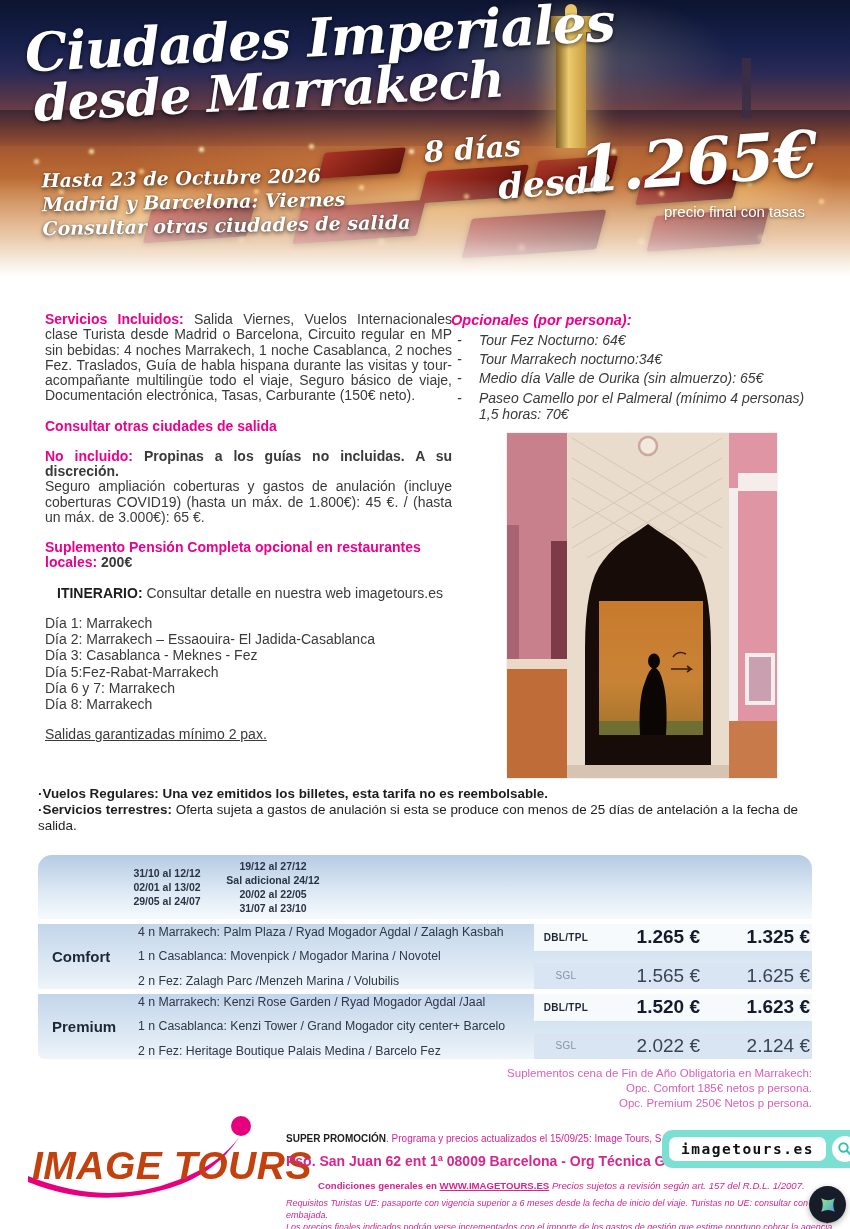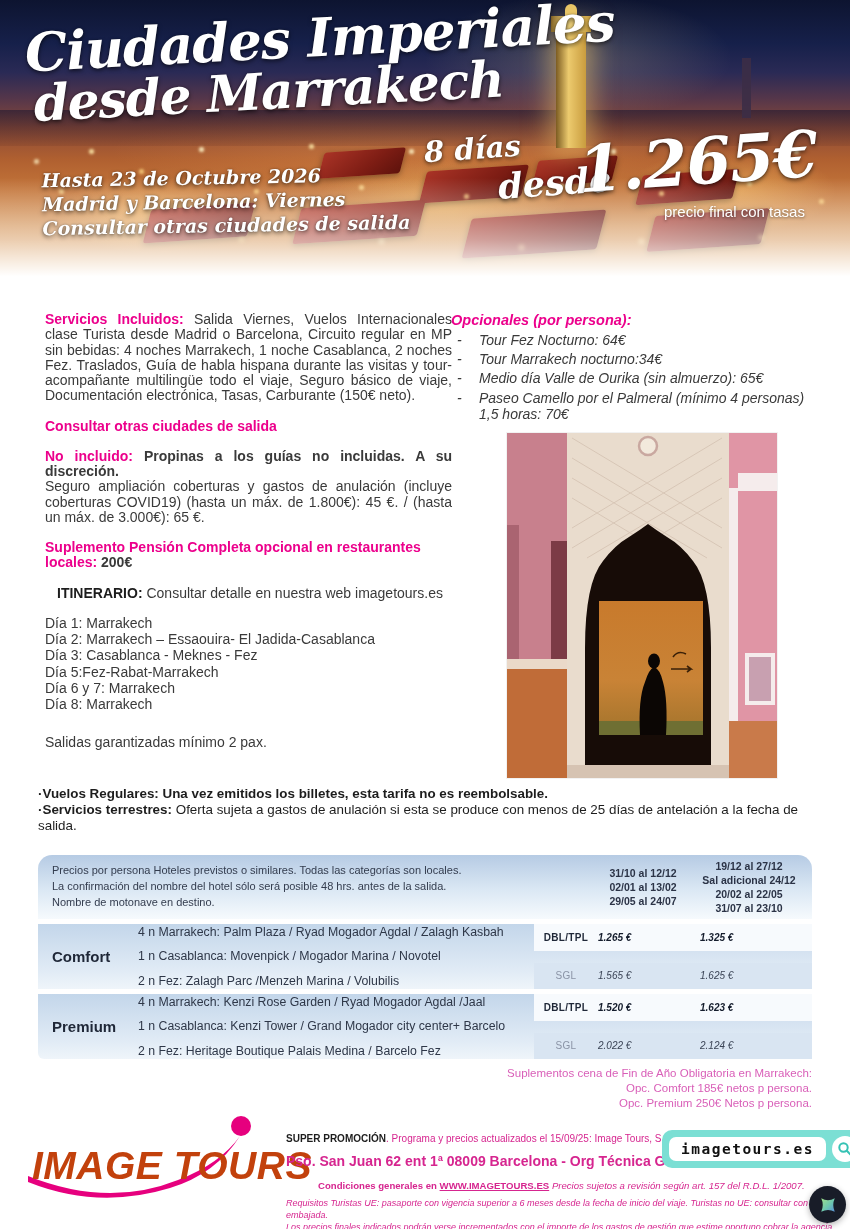--- a/index.html
+++ b/index.html
@@ -94,21 +94,21 @@
   .t-cat{width:100px;display:flex;align-items:center;padding-left:14px;box-sizing:border-box;
     font-weight:bold;font-size:15px;color:#1f2737;}
   .t-hotels{width:396px;display:flex;flex-direction:column;justify-content:space-between;
     font-size:12.3px;line-height:1.32;color:#2e3748;}
   .t-prices{flex:1;display:flex;flex-direction:column;gap:12px;padding:0;}
   .t-prow{flex:1;display:flex;align-items:center;}
   .t-prow.dbl{background:#f7fafd;}
   .t-prow.sgl{background:#d9e5f2;}
   .t-plabel{width:64px;text-align:center;font-size:10px;font-weight:bold;color:#1f2737;letter-spacing:.3px;}
   .t-prow.sgl .t-plabel{color:#8a93a5;font-weight:normal;}
-  .t-price{width:102px;text-align:left;font-size:10px;color:#3a4355;font-style:italic;}
+  .t-price{width:102px;text-align:right;font-size:19px;color:#3a4355;}
   .t-price.c2{width:110px;}
   .t-prow.dbl .t-price{font-weight:bold;color:#141c2c;}
   .supl-note{position:absolute;right:38px;top:1066px;width:420px;text-align:right;
     color:#D95FB8;font-size:11.5px;line-height:1.3;}
   
   .logo{position:absolute;left:28px;top:1114px;width:228px;height:96px;}
   .logo svg{position:absolute;left:0;top:0;}
   .logo-text{position:absolute;left:4px;top:30px;font-size:39px;font-weight:bold;font-style:italic;
     color:#c2410c;letter-spacing:.5px;white-space:nowrap;}
   .f-text{position:absolute;left:286px;top:1133px;width:552px;}
@@ -186,21 +186,21 @@
     <span>Consultar detalle en nuestra web imagetours.es</span>
   </p>
   <div class="days">
     <div>Día 1: Marrakech</div>
     <div>Día 2: Marrakech – Essaouira- El Jadida-Casablanca</div>
     <div>Día 3: Casablanca - Meknes - Fez</div>
     <div>Día 5:Fez-Rabat-Marrakech</div>
     <div>Día 6 y 7: Marrakech</div>
     <div>Día 8: Marrakech</div>
   </div>
-  <p style="margin-top:23px;">Salidas garantizadas mínimo 2 pax.</p>
+  <p style="margin-top:15px;text-decoration:underline;">Salidas garantizadas mínimo 2 pax.</p>
 </div>
 
 <div class="col-right">
   <p class="opt-label">
     <b class="mag">Opcionales (por persona):</b>
   </p>
   <div class="opt-item">
     <span class="dash">-</span>
     <span>Tour Fez Nocturno: 64€</span>
   </div>
@@ -263,25 +263,20 @@
     <span></span>
   </div>
   <div>
     <b>·Servicios terrestres:</b>
     <span>Oferta sujeta a gastos de anulación si esta se produce con menos de 25 días de antelación a la fecha de  salida.</span>
   </div>
 </div>
 
 <div class="ptable">
   <div class="t-head">
-    <div class="t-notes">
-      <div>Precios por persona Hoteles previstos o similares. Todas las categorías son locales.</div>
-      <div>La confirmación del nombre del hotel sólo será posible 48 hrs. antes de la salida.</div>
-      <div>Nombre de motonave en destino.</div>
-    </div>
     <div class="t-spacer"></div>
     <div class="t-datecol">
       <div>31/10 al 12/12</div>
       <div>02/01 al 13/02</div>
       <div>29/05 al 24/07</div>
     </div>
     <div class="t-datecol c2">
       <div>19/12 al 27/12</div>
       <div>Sal adicional 24/12</div>
       <div>20/02 al 22/05</div>

